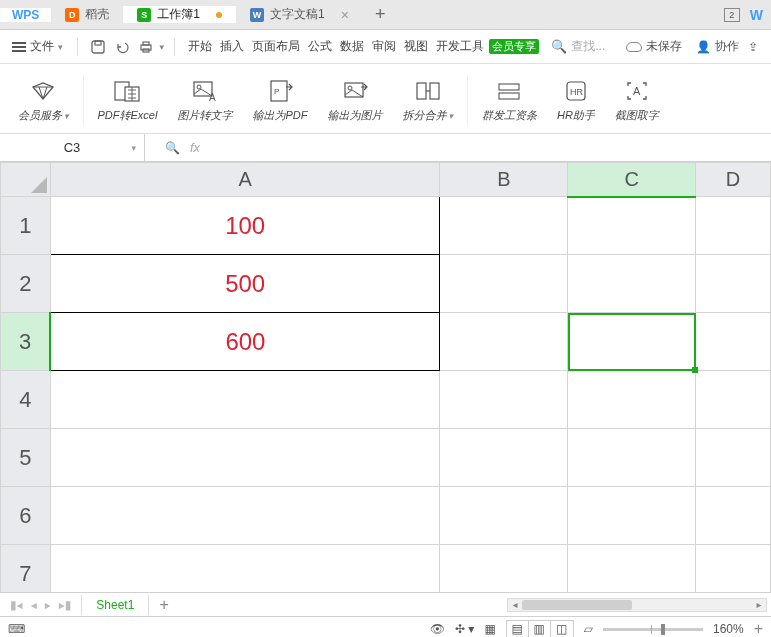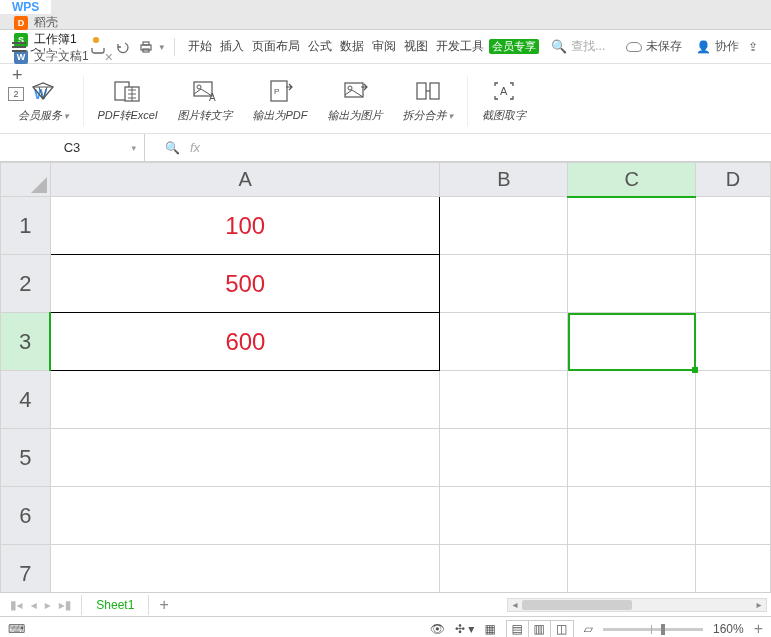--- a/index.html
+++ b/index.html
@@ -1,19 +1,19 @@
 <!DOCTYPE html>
 <html><head>
 <meta charset="utf-8">
 <style>
 * { margin: 0; padding: 0; box-sizing: border-box; font-family: "Microsoft YaHei", Arial, sans-serif; }
 body { width: 771px; height: 637px; background: #fff; overflow: hidden; font-size: 12px; color: #333; }
 
 
-.tab-bar { height: 30px; background: #e8e8e8; display: flex; align-items: flex-start; border-bottom: 1px solid #d0d0d0; flex-direction: column; }
+.tab-bar { height: 30px; background: #e8e8e8; display: flex; align-items: center; border-bottom: 1px solid #d0d0d0; }
 .app-label { background: #fff; color: #409eff; font-weight: bold; padding: 0 12px; display: flex; align-items: center; font-size: 12px; }
 .tab { display: flex; align-items: center; padding: 0 14px; gap: 6px; cursor: pointer; position: relative; font-size: 12px; color: #555; }
 .tab.active { background: #fff; color: #222; }
 .tab .ticon { width: 14px; height: 14px; border-radius: 2px; display: inline-flex; align-items: center; justify-content: center; color: #fff; font-size: 9px; font-weight: bold; }
 .ticon.doker { background: #ff6a00; }
 .ticon.sheet { background: #1aad19; }
 .ticon.word { background: #4a7ebb; }
 .tab .dot { width: 6px; height: 6px; border-radius: 50%; background: #f0a020; margin-left: 10px; }
 .tab .close { color: #999; margin-left: 10px; font-size: 14px; }
 .tab-add { display: flex; align-items: center; padding: 0 12px; color: #666; font-size: 18px; cursor: pointer; }
@@ -244,20 +244,38 @@
       </span>
     <span class="rlabel">
         <span>拆分合并</span>
         <span class="caret">▾</span>
       </span>
   </div>
   <div class="rsep"></div>
   <div class="rbtn">
     <span class="ricon">
         <svg width="28" height="24">
+          <rect x="4" y="5" width="20" height="6" fill="none" stroke="#555" stroke-width="1.1"></rect>
+          <rect x="4" y="14" width="20" height="6" fill="none" stroke="#555" stroke-width="1.1"></rect>
+        </svg>
+      </span>
+    <span class="rlabel">群发工资条</span>
+  </div>
+  <div class="rbtn">
+    <span class="ricon">
+        <svg width="28" height="24">
+          <rect x="5" y="3" width="18" height="18" rx="3" fill="none" stroke="#555" stroke-width="1.2"></rect>
+          <text x="8" y="16" font-size="9" fill="#555">HR</text>
+        </svg>
+      </span>
+    <span class="rlabel">HR助手</span>
+  </div>
+  <div class="rbtn">
+    <span class="ricon">
+        <svg width="28" height="24">
           <path d="M5 7 L5 4 L8 4 M20 4 L23 4 L23 7 M23 17 L23 20 L20 20 M8 20 L5 20 L5 17" fill="none" stroke="#555" stroke-width="1.3"></path>
           <text x="10" y="16" font-size="11" fill="#555">A</text>
         </svg>
       </span>
     <span class="rlabel">截图取字</span>
   </div>
 </div>
 
 <div class="formula-row">
   <div class="name-box">

